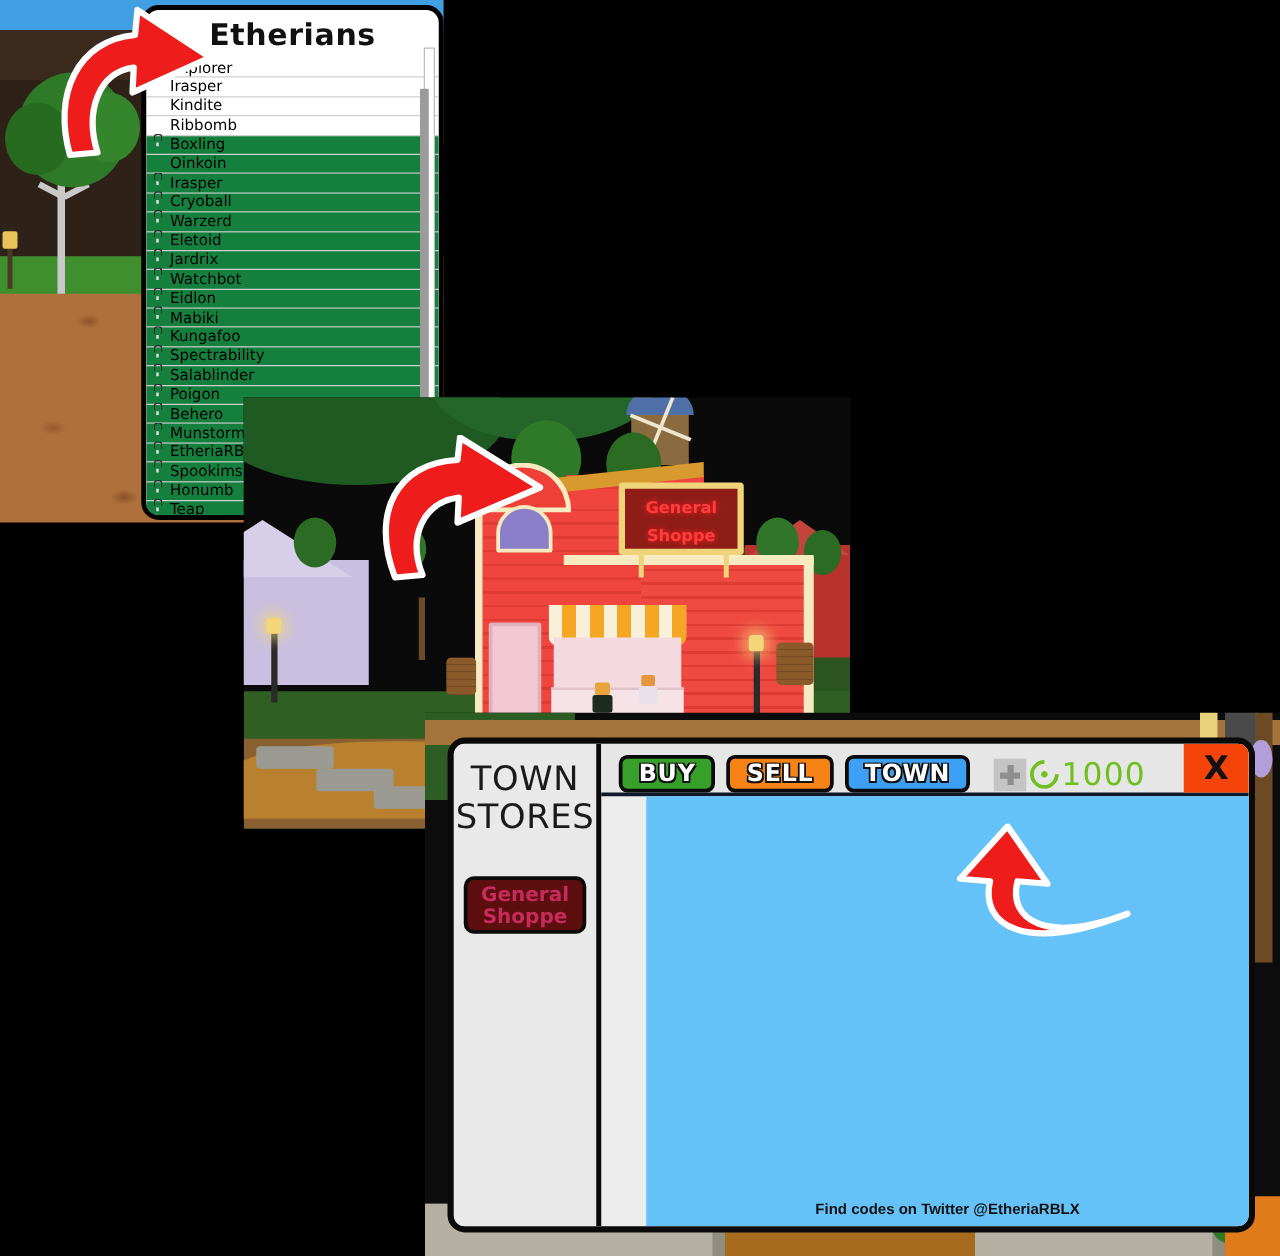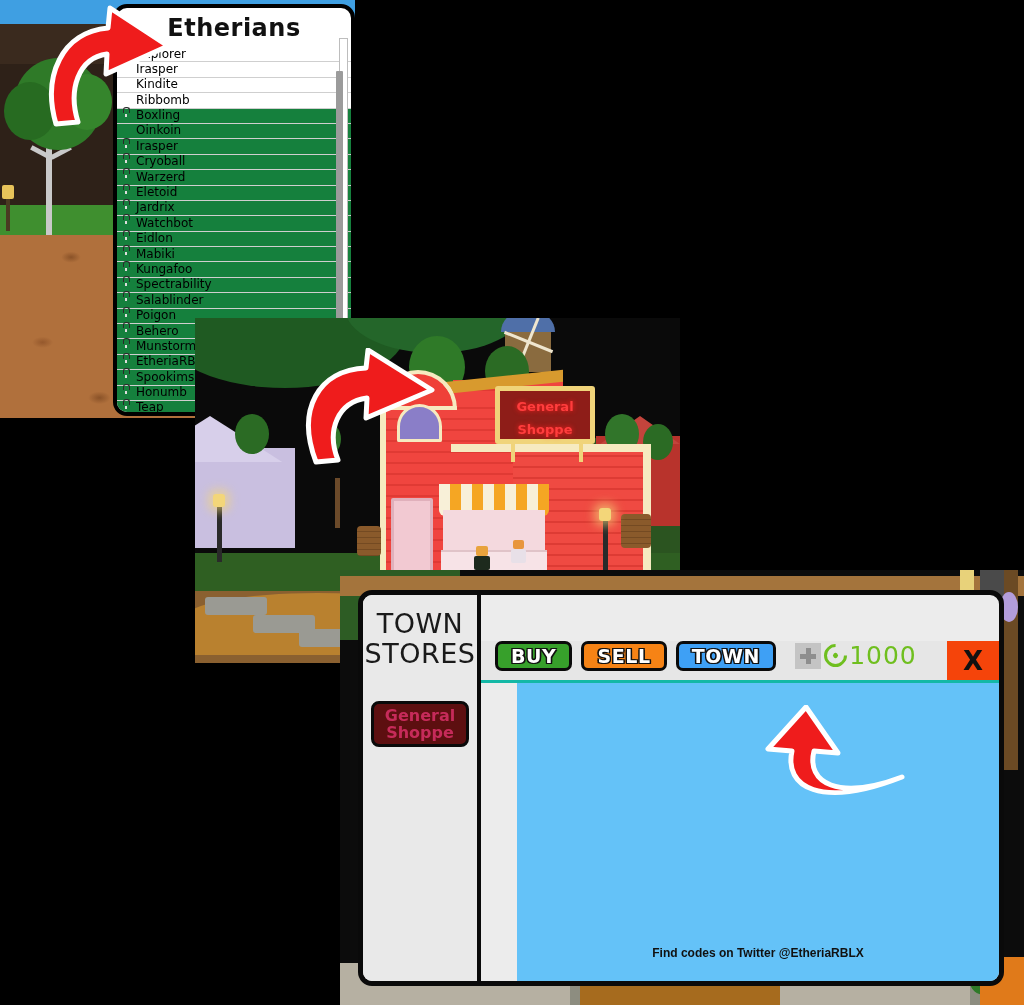--- a/index.html
+++ b/index.html
@@ -163,22 +163,22 @@
     display:flex; flex-direction:column; align-items:center; justify-content:center;
     font-weight:800; font-size:16px; line-height:17px; text-align:center; cursor:pointer;
     font-family:"DejaVu Sans", sans-serif;
   }
   .store-btn.general  { background:#5d0f10; color:#c62b5a; margin-top:32px; }
   .store-btn.training { background:#d96a09; color:#f6a765; }
   .store-btn.lotto    { background:#158a1b; color:#8fd38f; }
 
   #store-main { flex:1; display:flex; flex-direction:column; }
   #store-topbar {
-    height:42px; flex:0 0 42px; background:#e6e6e6; display:flex; align-items:flex-start;
-    padding-left:14px; gap:9px; border-bottom:3px solid #14b8a6; position:relative;margin-top:46px;
+    height:42px; flex:0 0 42px; background:#e6e6e6; display:flex; align-items:flex-end;
+    padding-left:14px; gap:9px; border-bottom:3px solid #0f172a; position:relative;
   }
   .tab-btn {
     border:3px solid #0a0a0a; border-radius:7px; height:30px; padding:0 13px;
     display:flex; align-items:center; justify-content:center;
     font-weight:800; font-size:19px; color:#fff; letter-spacing:.6px; cursor:pointer;
     font-family:"DejaVu Sans", sans-serif;
     text-shadow: -1.4px -1.4px 0 #111, 1.4px -1.4px 0 #111, -1.4px 1.4px 0 #111, 1.4px 1.4px 0 #111;
   }
   .tab-btn.buy   { background:#37a02b; }
   .tab-btn.sell  { background:#f68315; }
@@ -193,21 +193,21 @@
      border-right-color:transparent; transform:rotate(-45deg); }
   #coin-icon:after{ content:""; position:absolute; left:6px; top:6px; width:5px; height:5px; background:#6fbf1f; border-radius:50%; }
   #coin-amt { font-size:25px; color:#6fbf1f; font-weight:400; letter-spacing:1px; font-family:"DejaVu Sans", sans-serif; }
   #close-btn {
     position:absolute; right:0; top:0; width:52px; height:39px; background:#f5440a;
     display:flex; align-items:center; justify-content:center;
     font-size:26px; font-weight:800; color:#111; cursor:pointer; font-family:"DejaVu Sans", sans-serif;
   }
   #store-content {
     flex:1; background:#64c2f8; position:relative;
-    display:flex; flex-direction:column; align-items:center; justify-content:flex-end; padding-bottom:14px;margin-left:36px;
+    display:flex; flex-direction:column; align-items:center; justify-content:flex-end; margin-left:36px;
   }
   #codes-hint { font-size:12px; font-weight:700; color:#111; margin-bottom:7px; font-family:"Liberation Sans", sans-serif; }
   #code-input {
     width:208px; height:35px; background:#fff; border:none; outline:none;
     font-size:24px; font-weight:800; color:#b5b5b5; padding-left:36px;
     font-family:"DejaVu Sans", sans-serif;
   }
   #code-input::placeholder { color:#b5b5b5; opacity:1; }
   #arrow3 { position:absolute; left:245px; top:22px; width:150px; height:110px; }
 </style>

